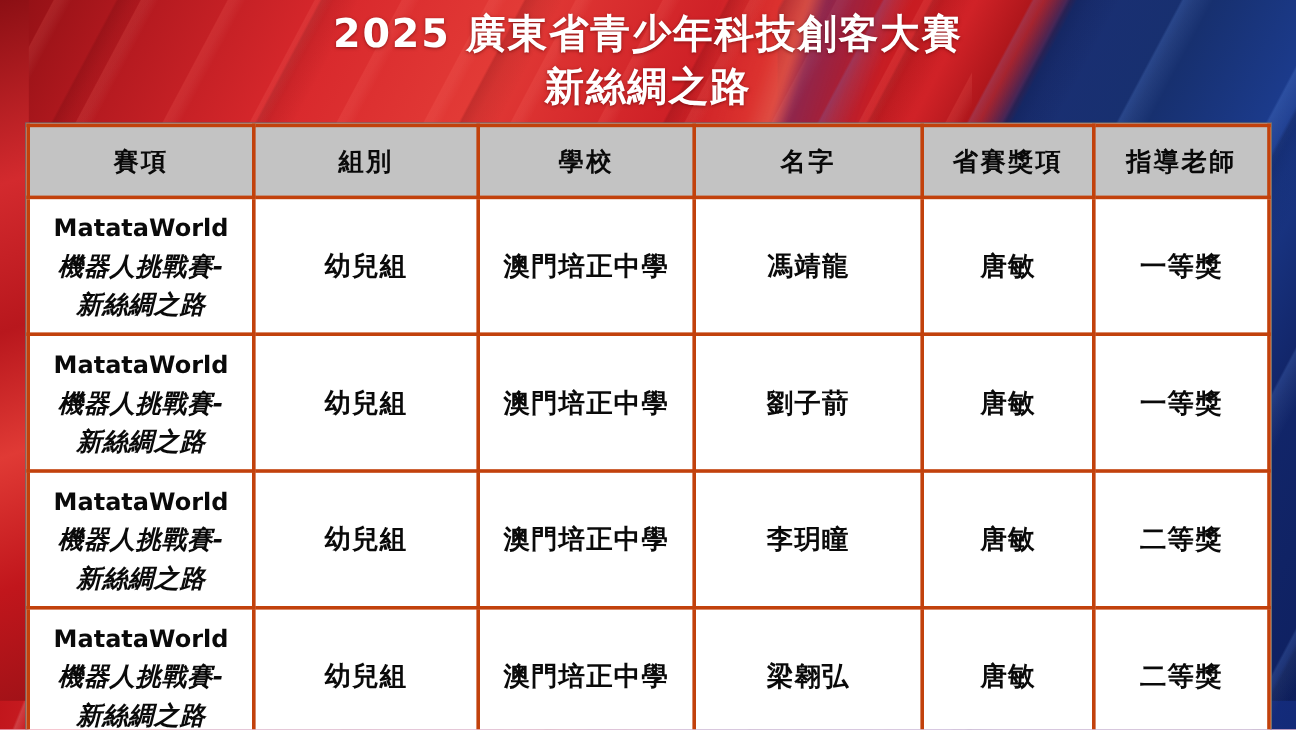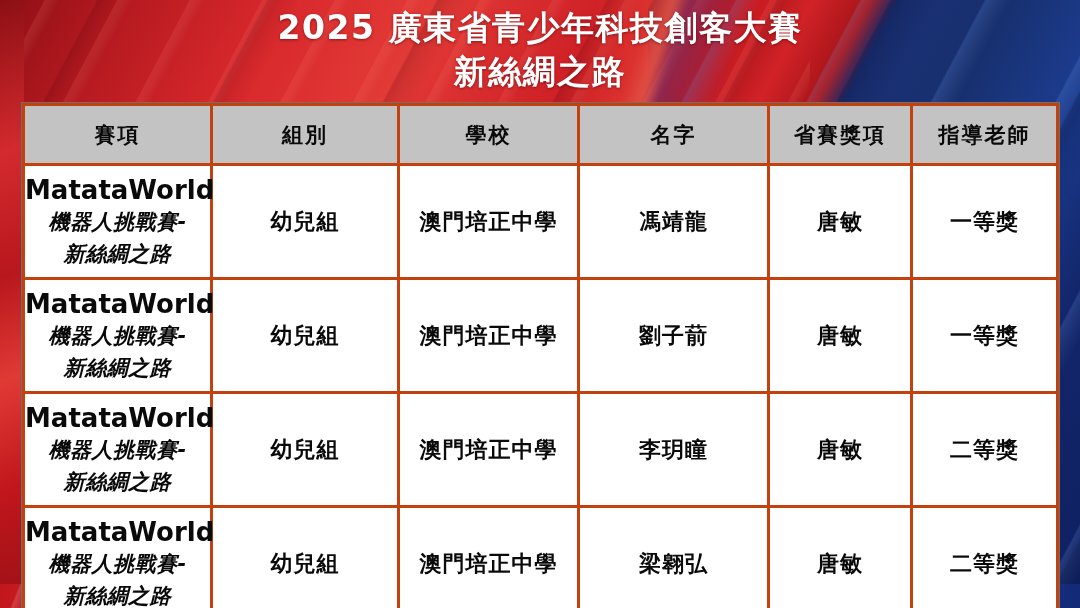--- a/index.html
+++ b/index.html
@@ -224,21 +224,21 @@
   col.c-teacher { width: 143px; }
   col.c-award   { width: 146px; }
 
   .event-cell {
     line-height: 32px;
     font-size: 21px;
     letter-spacing: 0px;
     padding: 2px 4px;
   }
   .event-latin {
-    font-size: 26px;
+    font-size: 20px;
     letter-spacing: 0px;
   }
   .event-zh {
     font-size: 21px;
     letter-spacing: 0.5px;
     font-style: italic;
   }
 </style>
 </head>
 <body>

